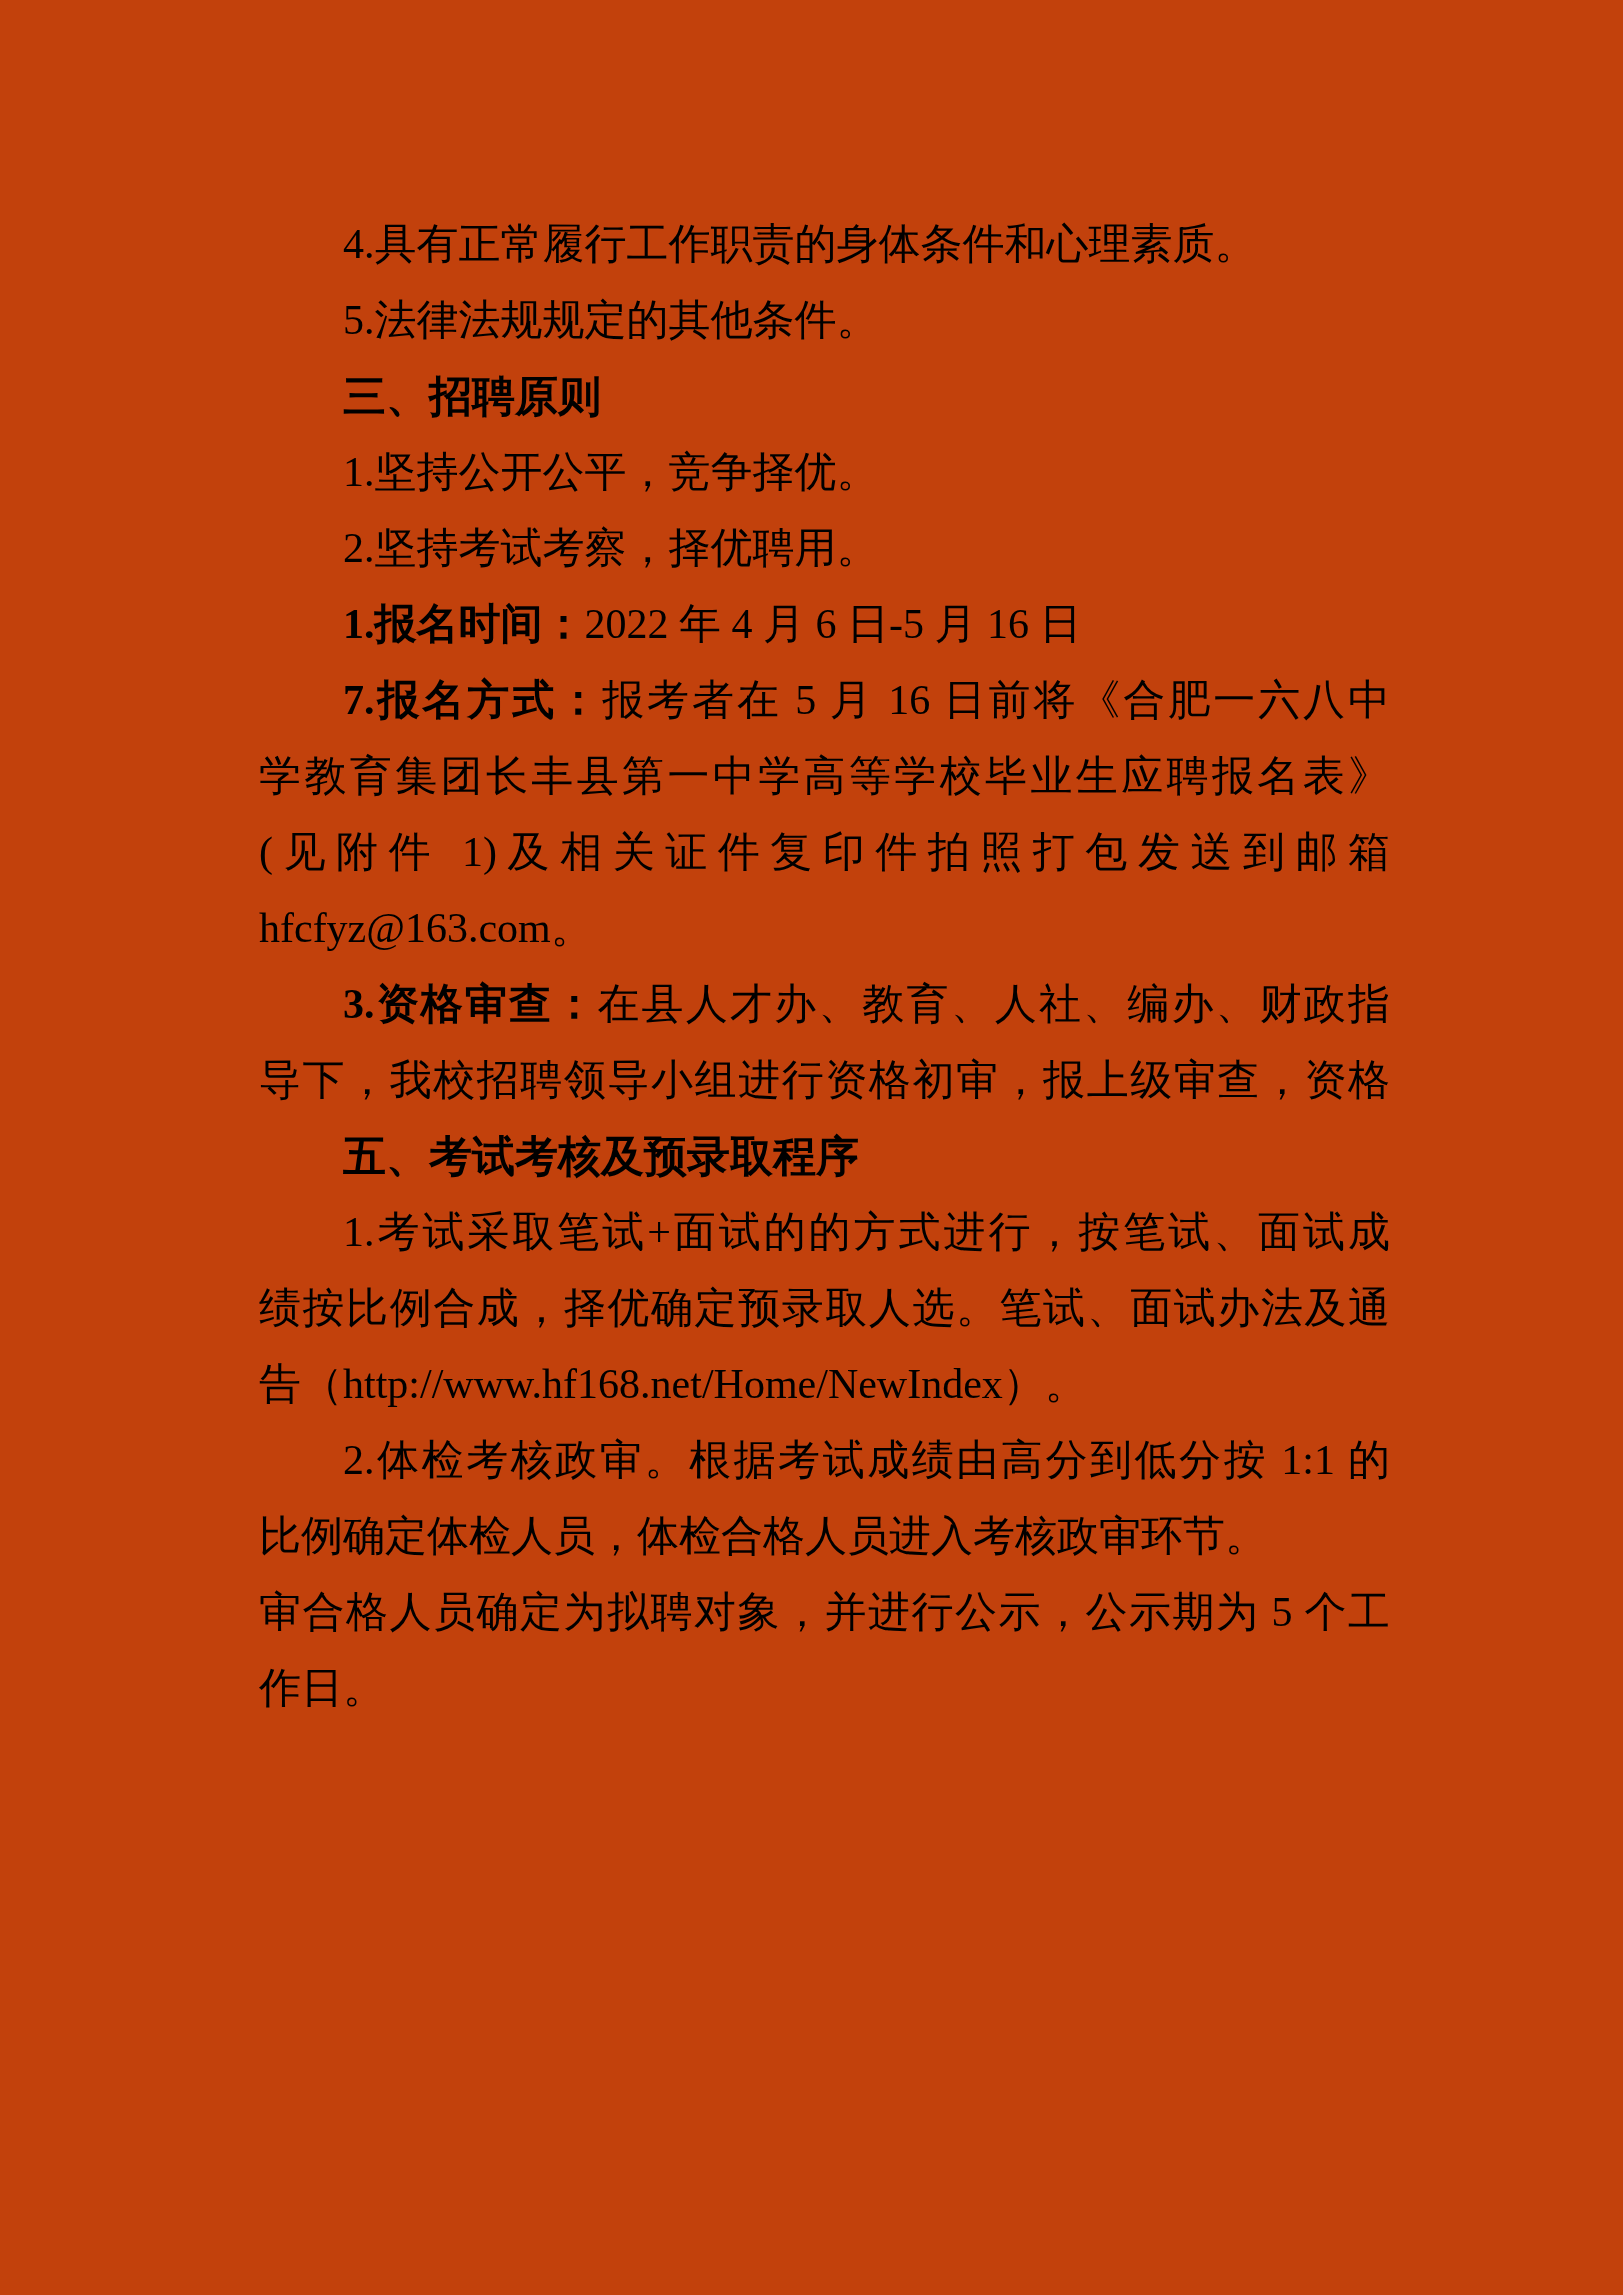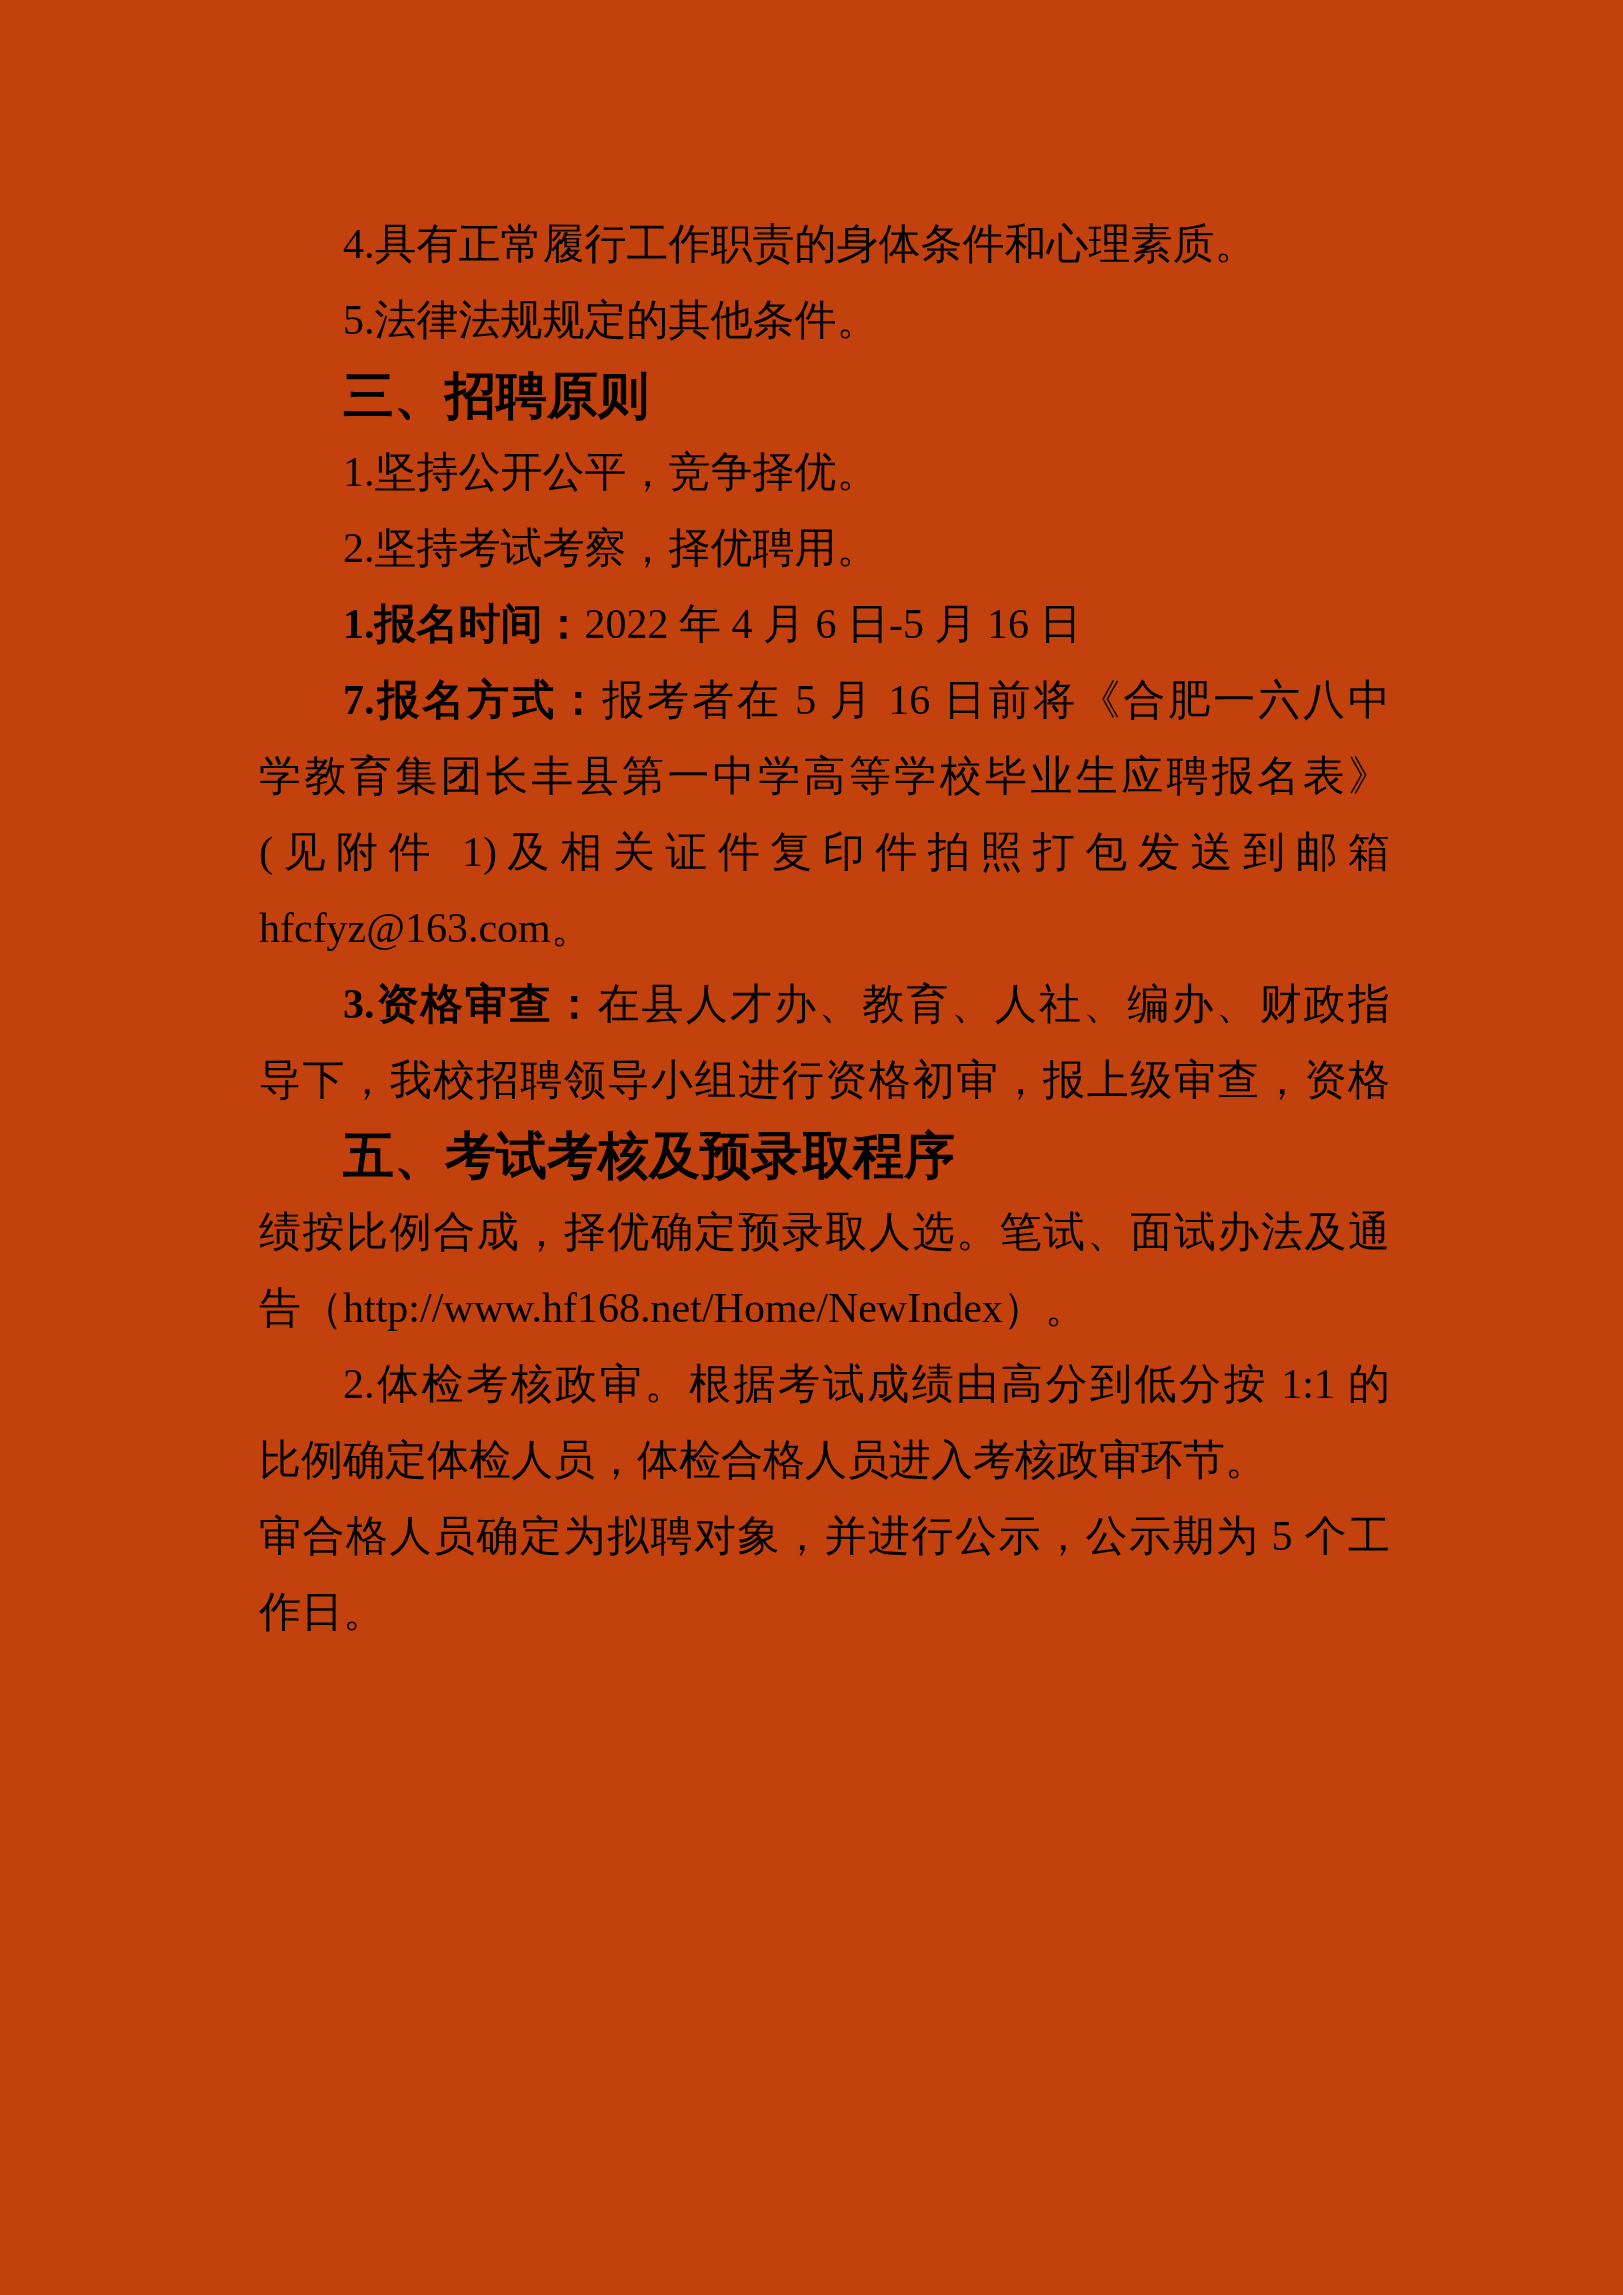--- a/index.html
+++ b/index.html
@@ -25,21 +25,21 @@
   }
   .line.indent { text-indent: 84px; }
   .line.justify {
     text-align: justify;
     text-align-last: justify;
     text-justify: inter-character;
   }
   .line.heading {
     font-family: "Liberation Sans", "DejaVu Sans", sans-serif;
     font-weight: 700;
-    font-size: 51px;
+    font-size: 43px;
   }
   .bold-label { font-weight: 700; }
 </style>
 </head>
 <body>
 
 <div class="page">
   <div class="content">
 
     <div class="line indent"><span>4.具有正常履行工作职责的身体条件和心理素质。</span></div>
@@ -56,20 +56,21 @@
     <div class="line indent justify"><span class="bold-label">7.报名方式：</span><span>报考者在 5 月 16 日前将《合肥一六八中</span></div>
     <div class="line justify"><span>学教育集团长丰县第一中学高等学校毕业生应聘报名表》</span></div>
     <div class="line justify"><span>(见附件 1)及相关证件复印件拍照打包发送到邮箱</span></div>
     <div class="line"><span>hfcfyz@163.com。</span></div>
 
     <div class="line indent justify"><span class="bold-label">3.资格审查：</span><span>在县人才办、教育、人社、编办、财政指</span></div>
     <div class="line justify"><span>导下，我校招聘领导小组进行资格初审，报上级审查，资格</span></div>
 
     <div class="line heading indent"><span>五、考试考核及预录取程序</span></div>
 
+    <div class="line indent justify"><span>1.考试采取笔试+面试的的方式进行，按笔试、面试成</span></div>
     <div class="line justify"><span>绩按比例合成，择优确定预录取人选。笔试、面试办法及通</span></div>
     <div class="line"><span>告（http://www.hf168.net/Home/NewIndex）。</span></div>
 
     <div class="line indent justify"><span>2.体检考核政审。根据考试成绩由高分到低分按 1:1 的</span></div>
     <div class="line"><span>比例确定体检人员，体检合格人员进入考核政审环节。</span></div>
 
     <div class="line justify"><span>审合格人员确定为拟聘对象，并进行公示，公示期为 5 个工</span></div>
     <div class="line"><span>作日。</span></div>
 
   </div>

